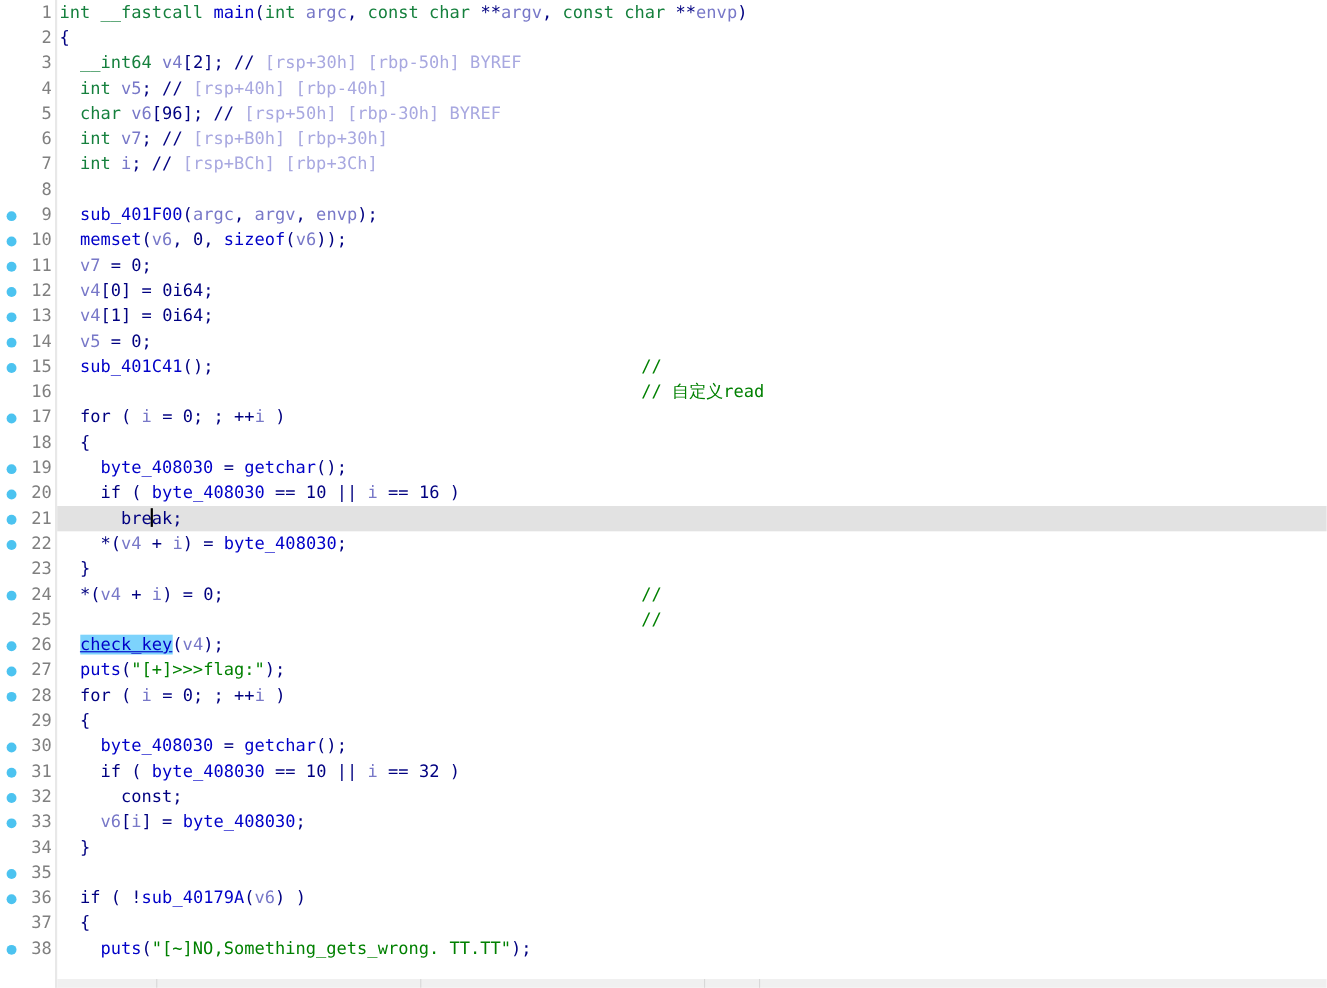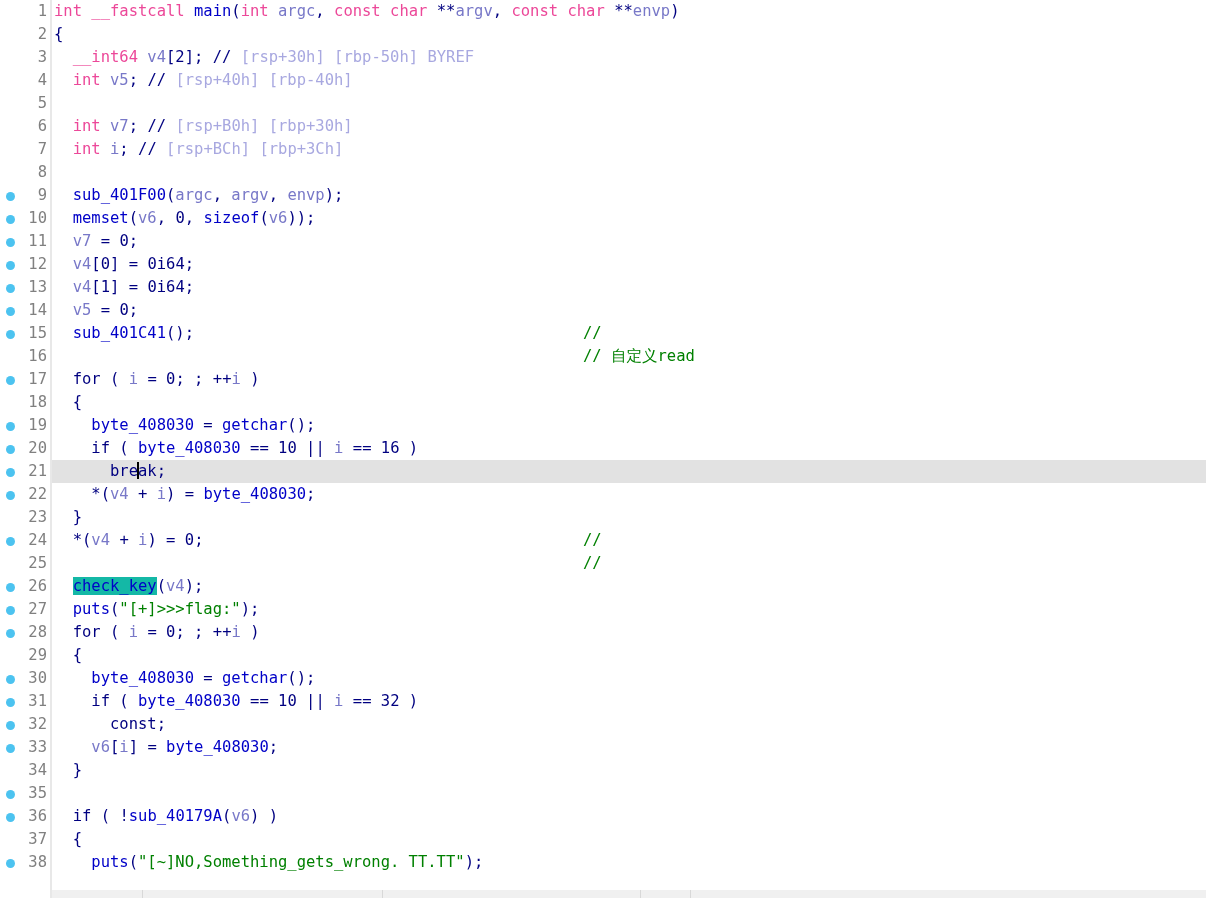--- a/index.html
+++ b/index.html
@@ -88,30 +88,31 @@
     top: 0;
     height: 23px;
     line-height: 23px;
     z-index: 3;
     white-space: pre;
     color: #000080;
   }
 
   
   .kw    { color: #000080; }            
-  .type  { color: #ec4899; margin-top: 24px; }            
+  .type  { color: #15803d; margin-top: 24px; }            
   .var   { color: #7878c8; }            
   .fn    { color: #0000c8; }            
   .num   { color: #000080; }            
   .str   { color: #008000; }            
   .addr  { color: #a8a8e0; }            
   .punc  { color: #000080; }
   .hl-yellow {
-    background: #14b8a6;
+    background: #7dd3fc;
     color: #0000c8;
+    text-decoration: underline;
   }
 
   .caret {
     display: inline-block;
     width: 0;
     border-left: 2px solid #000000;
     height: 17px;
     vertical-align: -3px;
     margin: 0 -1px;
   }
@@ -148,21 +149,21 @@
 </head>
 <body>
 
 <div id="pseudocode-view">
   <div class="gutter-sep"></div>
   <div id="code-body">
       <div class="code-line"><div class="gutter"><span class="lineno">1</span></div><div class="code-text"><span class="type">int</span> <span class="type">__fastcall</span> <span class="fn">main</span><span class="punc">(</span><span class="type">int</span> <span class="var">argc</span><span class="punc">,</span> <span class="type">const</span> <span class="type">char</span> <span class="punc">*</span><span class="punc">*</span><span class="var">argv</span><span class="punc">,</span> <span class="type">const</span> <span class="type">char</span> <span class="punc">*</span><span class="punc">*</span><span class="var">envp</span><span class="punc">)</span></div></div>
       <div class="code-line"><div class="gutter"><span class="lineno">2</span></div><div class="code-text"><span class="punc">{</span></div></div>
       <div class="code-line"><div class="gutter"><span class="lineno">3</span></div><div class="code-text">  <span class="type">__int64</span> <span class="var">v4</span><span class="punc">[</span><span class="num">2</span><span class="punc">]</span><span class="punc">;</span> <span class="kw">//</span> <span class="addr">[rsp+30h] [rbp-50h] BYREF</span></div></div>
       <div class="code-line"><div class="gutter"><span class="lineno">4</span></div><div class="code-text">  <span class="type">int</span> <span class="var">v5</span><span class="punc">;</span> <span class="kw">//</span> <span class="addr">[rsp+40h] [rbp-40h]</span></div></div>
-      <div class="code-line"><div class="gutter"><span class="lineno">5</span></div></div>
+      <div class="code-line"><div class="gutter"><span class="lineno">5</span></div><div class="code-text">  <span class="type">char</span> <span class="var">v6</span><span class="punc">[</span><span class="num">96</span><span class="punc">]</span><span class="punc">;</span> <span class="kw">//</span> <span class="addr">[rsp+50h] [rbp-30h] BYREF</span></div></div>
       <div class="code-line"><div class="gutter"><span class="lineno">6</span></div><div class="code-text">  <span class="type">int</span> <span class="var">v7</span><span class="punc">;</span> <span class="kw">//</span> <span class="addr">[rsp+B0h] [rbp+30h]</span></div></div>
       <div class="code-line"><div class="gutter"><span class="lineno">7</span></div><div class="code-text">  <span class="type">int</span> <span class="var">i</span><span class="punc">;</span> <span class="kw">//</span> <span class="addr">[rsp+BCh] [rbp+3Ch]</span></div></div>
       <div class="code-line"><div class="gutter"><span class="lineno">8</span></div><div class="code-text"></div></div>
       <div class="code-line"><div class="gutter"><span class="bp-dot"></span><span class="lineno">9</span></div><div class="code-text">  <span class="fn">sub_401F00</span><span class="punc">(</span><span class="var">argc</span><span class="punc">,</span> <span class="var">argv</span><span class="punc">,</span> <span class="var">envp</span><span class="punc">)</span><span class="punc">;</span></div></div>
       <div class="code-line"><div class="gutter"><span class="bp-dot"></span><span class="lineno">10</span></div><div class="code-text">  <span class="fn">memset</span><span class="punc">(</span><span class="var">v6</span><span class="punc">,</span> <span class="num">0</span><span class="punc">,</span> <span class="fn">sizeof</span><span class="punc">(</span><span class="var">v6</span><span class="punc">)</span><span class="punc">)</span><span class="punc">;</span></div></div>
       <div class="code-line"><div class="gutter"><span class="bp-dot"></span><span class="lineno">11</span></div><div class="code-text">  <span class="var">v7</span> <span class="punc">=</span> <span class="num">0</span><span class="punc">;</span></div></div>
       <div class="code-line"><div class="gutter"><span class="bp-dot"></span><span class="lineno">12</span></div><div class="code-text">  <span class="var">v4</span><span class="punc">[</span><span class="num">0</span><span class="punc">]</span> <span class="punc">=</span> <span class="num">0i64</span><span class="punc">;</span></div></div>
       <div class="code-line"><div class="gutter"><span class="bp-dot"></span><span class="lineno">13</span></div><div class="code-text">  <span class="var">v4</span><span class="punc">[</span><span class="num">1</span><span class="punc">]</span> <span class="punc">=</span> <span class="num">0i64</span><span class="punc">;</span></div></div>
       <div class="code-line"><div class="gutter"><span class="bp-dot"></span><span class="lineno">14</span></div><div class="code-text">  <span class="var">v5</span> <span class="punc">=</span> <span class="num">0</span><span class="punc">;</span></div></div>
       <div class="code-line"><div class="gutter"><span class="bp-dot"></span><span class="lineno">15</span></div><div class="code-text">  <span class="fn">sub_401C41</span><span class="punc">(</span><span class="punc">)</span><span class="punc">;</span></div><div class="right-comment">//</div></div>

